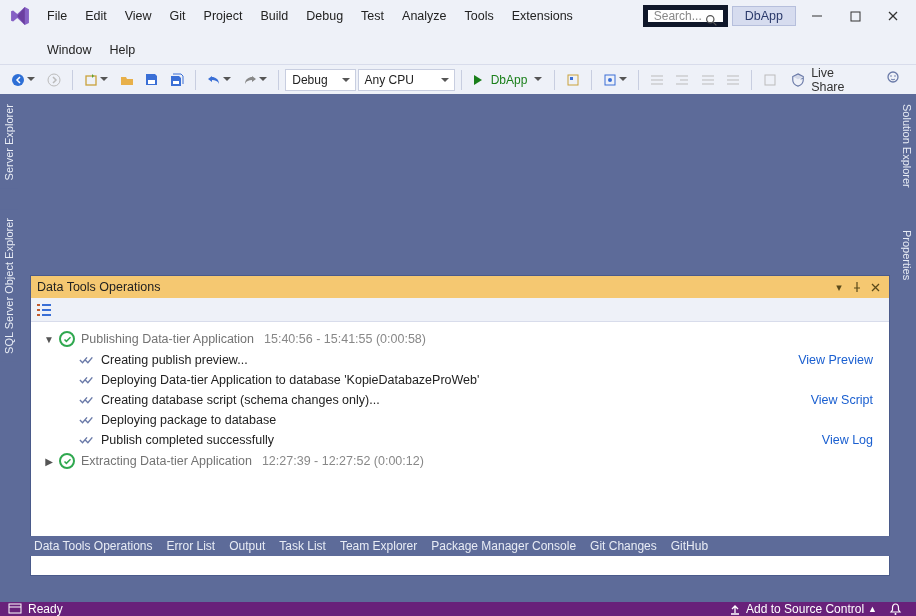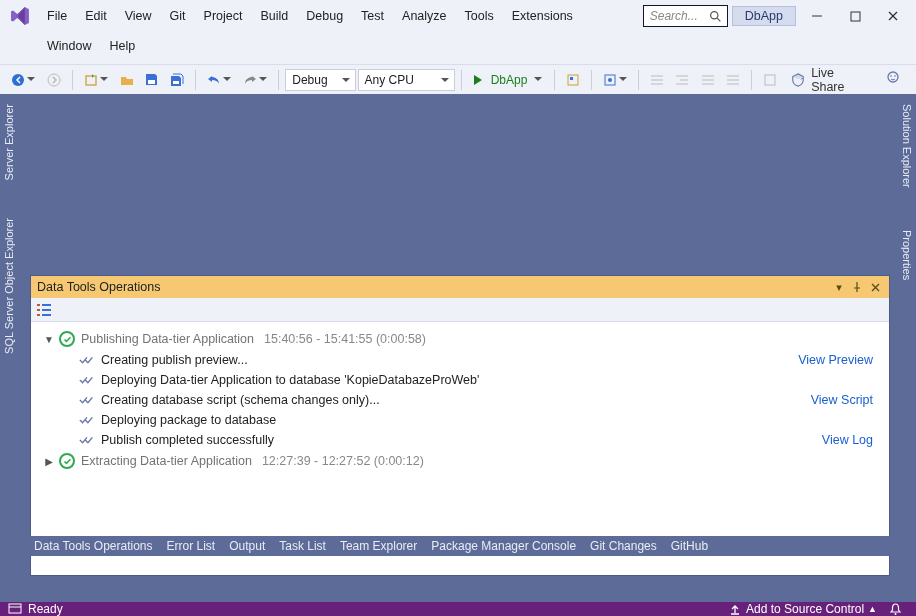--- a/index.html
+++ b/index.html
@@ -1,24 +1,24 @@
 <!DOCTYPE html>
 <html><head>
 <meta charset="utf-8">
 <style>
   * { box-sizing: border-box; margin: 0; padding: 0; font-family: "Segoe UI", Arial, sans-serif; }
   html, body { width: 916px; height: 616px; overflow: hidden; background: #5d6b99; }
   
-  .titlebar { background: #eef1f8; height: 64px; display: flex; flex-direction: column; font-size: 12.5px; color: #222; position: relative;}
+  .titlebar { background: #eef1f8; height: 64px; display: flex; flex-direction: column; font-size: 12.5px; color: #222; position: relative; justify-content: space-between;}
   .menu-row { display:flex; align-items:center; height:32px; padding-left:6px;}
   .vs-logo { width:28px; height:28px; display:flex; align-items:center; justify-content:center; margin-right:4px;}
   .vs-logo svg { width:22px; height:22px; }
   .menu-item { padding: 4px 9px; cursor: default; }
   .title-right { position:absolute; right:0; top:0; height:32px; display:flex; align-items:center; gap:4px; padding-right:6px;}
-  .searchbox { width:85px; height:22px; border:1px solid #0f172a; background:#fff; display:flex; align-items:center; padding:0 20px 0 6px; font-size:12px; color:#888; position:relative;font-style:italic;}
+  .searchbox { width:85px; height:22px; border:5px solid #0f172a; background:#fff; display:flex; align-items:center; padding:0 20px 0 6px; font-size:12px; color:#888; position:relative;}
   .searchbox .mag { position:absolute; right:4px; top:3px; }
   .sln-name { background:#d6dcef; border:1px solid #b6bfdc; padding:2px 12px; font-size:12.5px; color:#2b3a6b;}
   .winbtn { width:34px; height:24px; display:flex; align-items:center; justify-content:center; color:#444;}
   
   .toolbar { background:#eef1f8; height:30px; border-top:1px solid #d8dceb; display:flex; align-items:center; padding:0 6px; gap:2px; font-size:12px; color:#2b3a6b;}
   .tbtn { height:22px; min-width:22px; padding:0 4px; display:flex; align-items:center; justify-content:center; border:1px solid transparent; position:relative;}
   .tbtn.drop::after{content:""; border:4px solid transparent; border-top-color:#555; margin-left:3px; margin-top:3px;}
   .sep { width:1px; height:20px; background:#c8cee0; margin:0 4px;}
   .combo { height:22px; border:1px solid #c8cee0; background:#fff; display:flex; align-items:center; padding:0 18px 0 6px; font-size:12px; position:relative; color:#222;}
   .combo::after{content:""; position:absolute; right:5px; top:8px; border:4px solid transparent; border-top-color:#555;}

